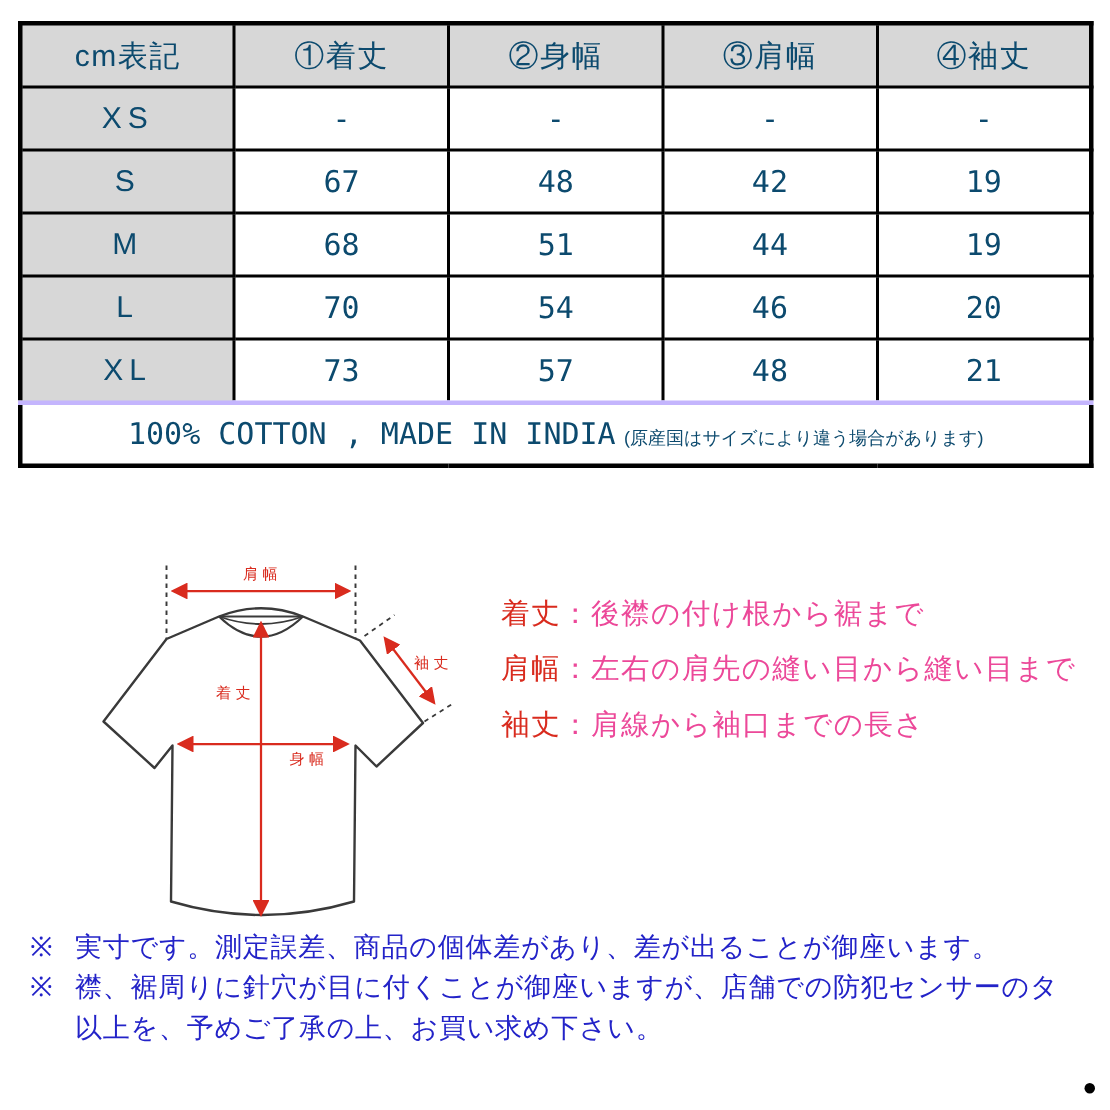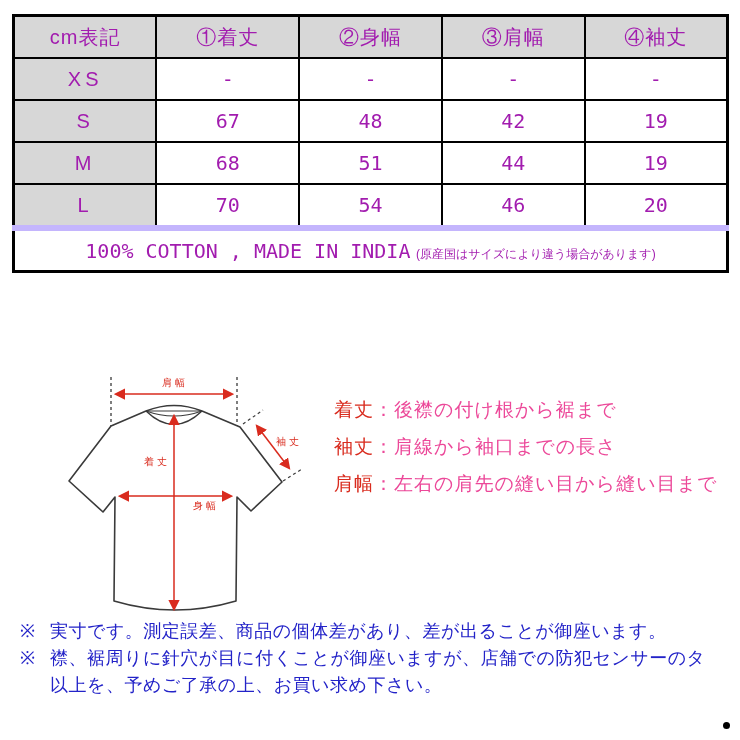--- a/index.html
+++ b/index.html
@@ -9,28 +9,28 @@
   }
 
   
   table.size-table {
     position:absolute; left:12px; top:14px; width:717px;
     border-collapse:collapse; table-layout:fixed;
     border:3px solid #000;
   }
   .size-table td {
     border:2px solid #000; text-align:center; vertical-align:middle;
-    padding:0; color:#a21caf; font-size:20px;
+    padding:0; color:#0c4a6e; font-size:20px;
   }
   .size-table tr.hrow td { height:40px; background:#d7d7d7; letter-spacing:1px; }
   .size-table tr.drow td { height:40px; background:#ffffff; }
   .size-table tr.drow td.size-cell { background:#d7d7d7; letter-spacing:4px; }
   .size-table td.val-cell { font-family:"DejaVu Sans Mono", monospace; font-size:20px; }
   .size-table tr.frow td {
-    height:39px; border-top:6px solid #c4b5fd; background:#ffffff;
+    height:39px; border-top:3px solid #c4b5fd; background:#ffffff;
   }
   .cot-main { font-family:"DejaVu Sans Mono", monospace; font-size:20px; letter-spacing:0px; }
   .cot-note { font-size:12px; letter-spacing:0px; }
 
   
   .diagram-svg { position:absolute; left:50px; top:370px; width:300px; height:255px; }
   .dlabel { fill:#d92b1e; font-size:10px; letter-spacing:3px; font-family:"Liberation Sans",sans-serif; }
 
   
   .legend {
@@ -87,20 +87,27 @@
       <td class="val-cell">44</td>
       <td class="val-cell">19</td>
     </tr>
     <tr class="drow">
       <td class="size-cell">L</td>
       <td class="val-cell">70</td>
       <td class="val-cell">54</td>
       <td class="val-cell">46</td>
       <td class="val-cell">20</td>
     </tr>
+    <tr class="drow">
+      <td class="size-cell">XL</td>
+      <td class="val-cell">73</td>
+      <td class="val-cell">57</td>
+      <td class="val-cell">48</td>
+      <td class="val-cell">21</td>
+    </tr>
     <tr class="frow">
       <td colspan="5">
         <span class="cot-main">100% COTTON , MADE IN INDIA</span>
         <span class="cot-note">(原産国はサイズにより違う場合があります)</span>
       </td>
     </tr>
   </tbody>
 </table>
 
 <svg class="diagram-svg" viewBox="50 370 300 255">
@@ -134,24 +141,24 @@
   <text class="dlabel" x="144" y="465">着丈</text>
   <text class="dlabel" x="193" y="509">身幅</text>
   <text class="dlabel" x="276" y="445">袖丈</text>
 </svg>
 
 <div class="legend">
   <div class="legend-line">
     <span class="term">着丈</span><span class="desc">：後襟の付け根から裾まで</span>
   </div>
   <div class="legend-line">
-    <span class="term">袖丈</span><span class="desc">：肩線から袖口までの長さ</span>
+    <span class="term">肩幅</span><span class="desc">：左右の肩先の縫い目から縫い目まで</span>
   </div>
   <div class="legend-line">
-    <span class="term">肩幅</span><span class="desc">：左右の肩先の縫い目から縫い目まで</span>
+    <span class="term">袖丈</span><span class="desc">：肩線から袖口までの長さ</span>
   </div>
 </div>
 
 <div class="notes">
   <div class="note-line">
     <span class="note-marker">※</span>
     <span class="note-text">実寸です。測定誤差、商品の個体差があり、差が出ることが御座います。</span>
   </div>
   <div class="note-line">
     <span class="note-marker">※</span>

